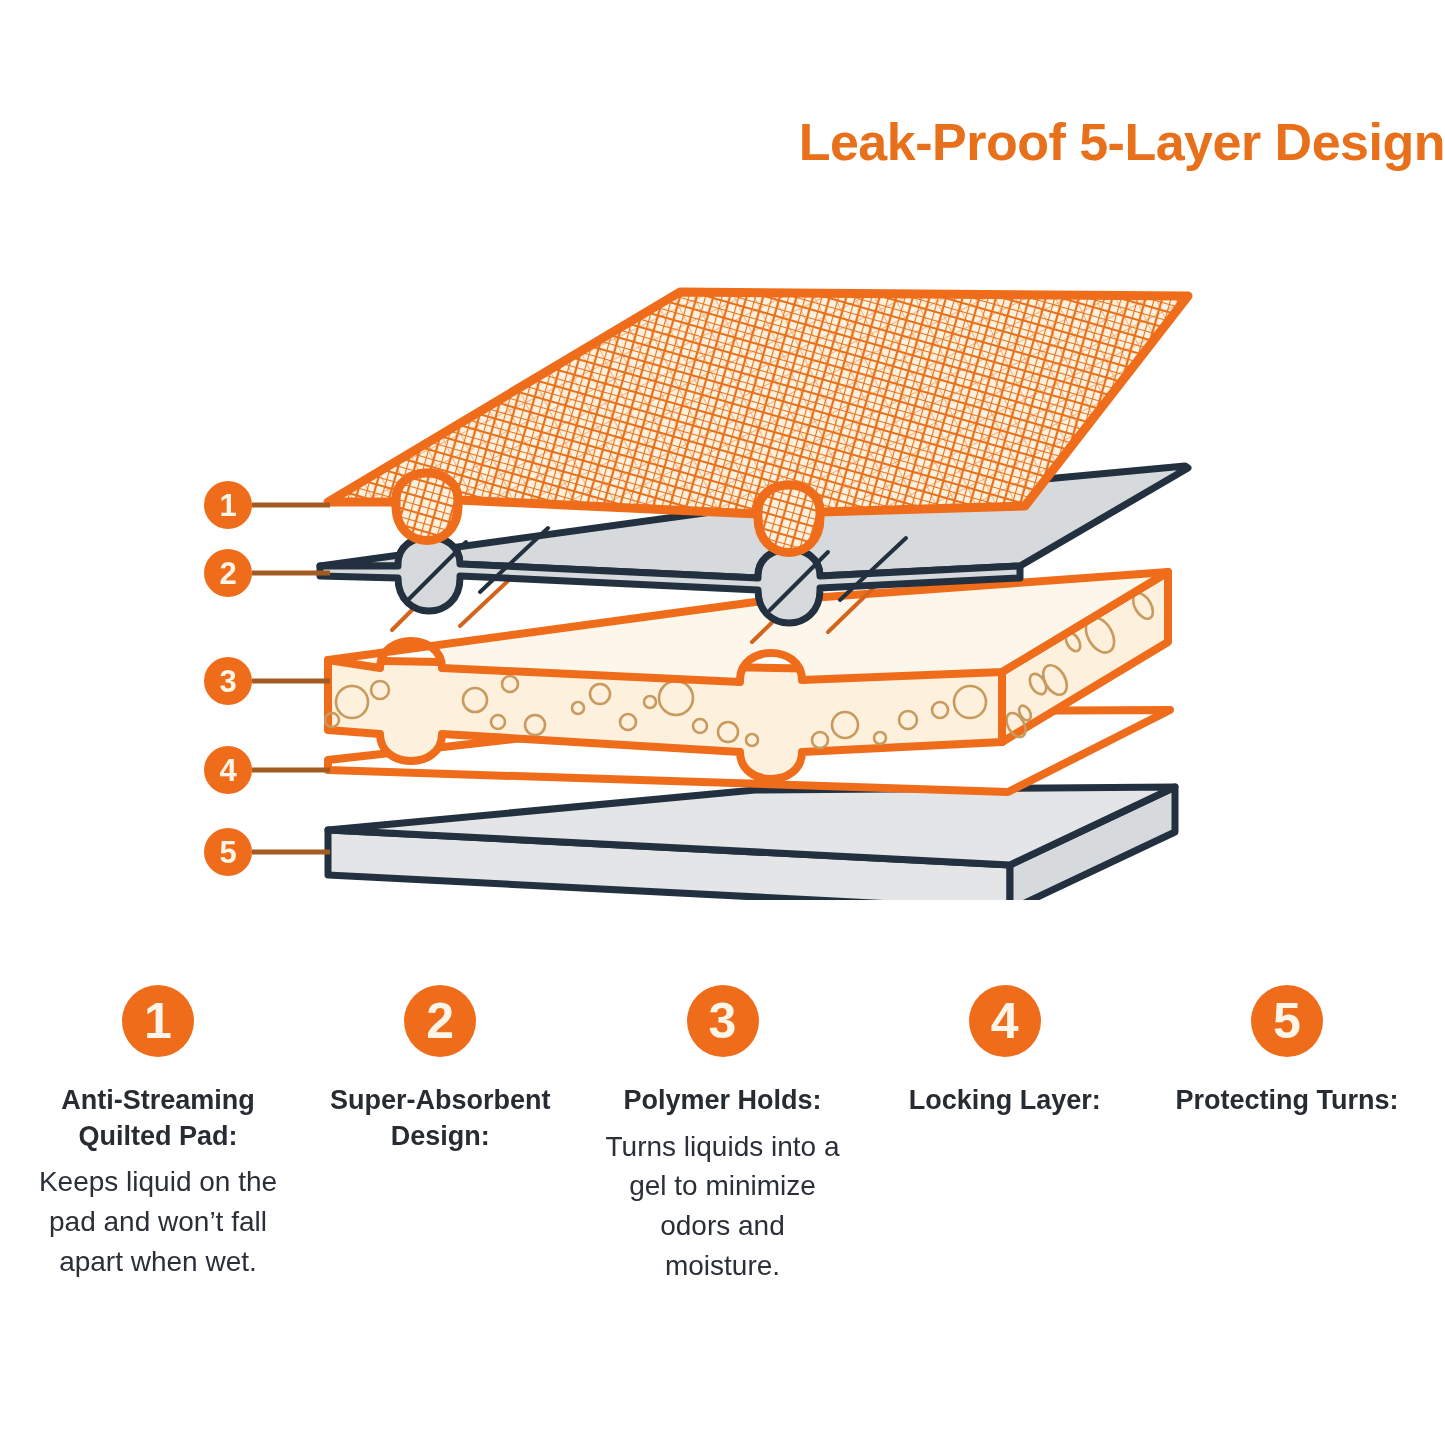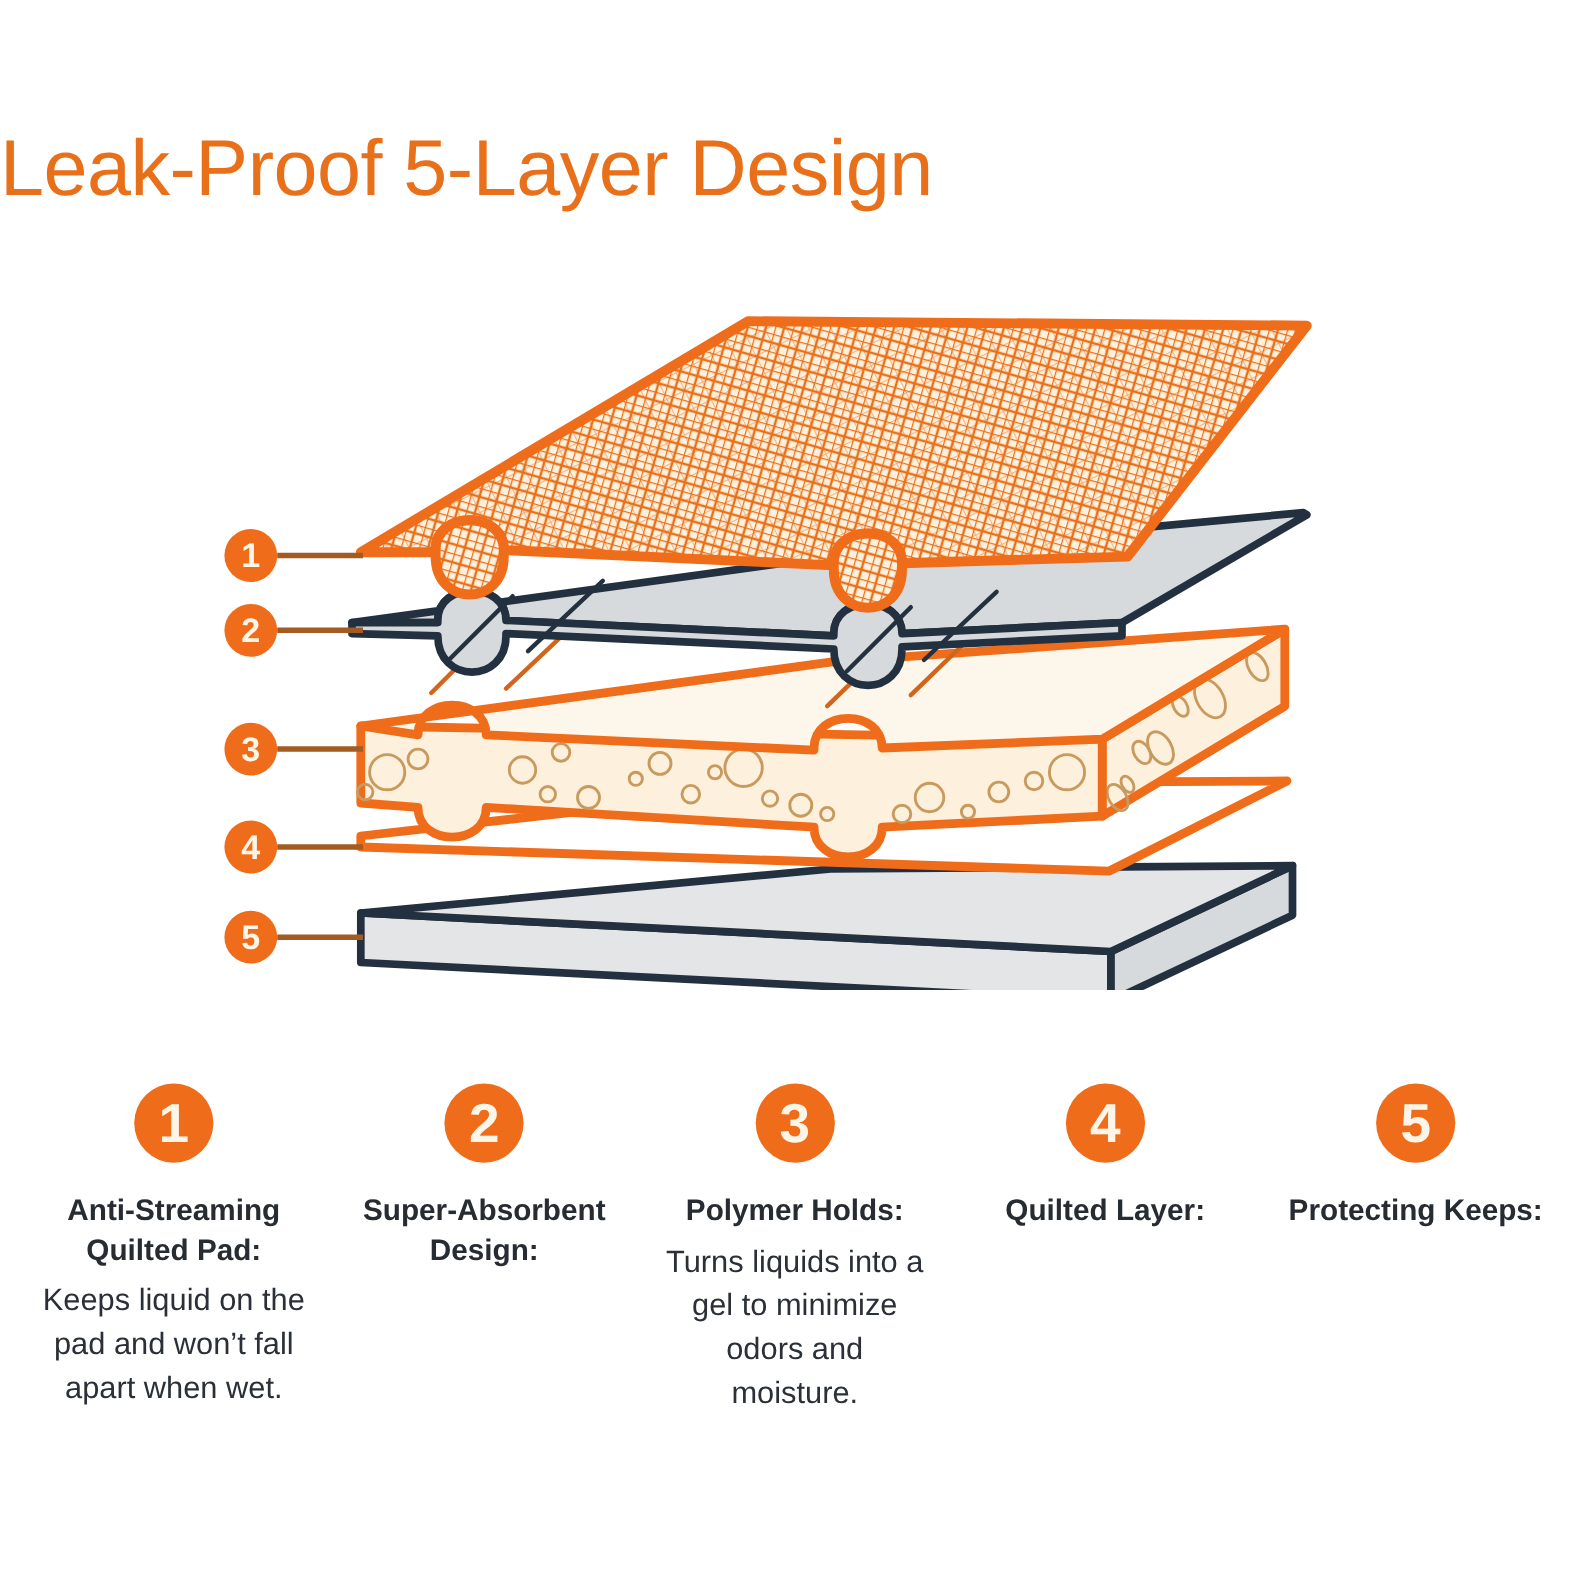--- a/index.html
+++ b/index.html
@@ -12,23 +12,23 @@
   #page {
     position: relative;
     width: 1445px; height: 1445px;
     background: #ffffff;
   }
 
   
   #title {
     position: absolute;
     top: 112px; left: 0; width: 1445px;
-    text-align: left;
-    font-size: 72px;
-    font-weight: 400;
+    text-align: right;
+    font-size: 52px;
+    font-weight: 700;
     letter-spacing: -0.5px;
     color: #E8701A;
     font-family: "Liberation Sans", "DejaVu Sans", sans-serif;
     white-space: nowrap;
   }
 
   
   #diagram {
     position: absolute;
     top: 270px; left: 180px;
@@ -285,22 +285,22 @@
     </div>
 
     <div class="legend-col">
       <div class="legend-badge">3</div>
       <div class="legend-title">Polymer Holds:</div>
       <div class="legend-desc">Turns liquids into a gel to minimize odors and moisture.</div>
     </div>
 
     <div class="legend-col">
       <div class="legend-badge">4</div>
-      <div class="legend-title">Quilted Layer:</div>
+      <div class="legend-title">Locking Layer:</div>
     </div>
 
     <div class="legend-col">
       <div class="legend-badge">5</div>
-      <div class="legend-title">Protecting Keeps:</div>
+      <div class="legend-title">Protecting Turns:</div>
     </div>
 
   </div>
 </div>
 
 </body></html>

